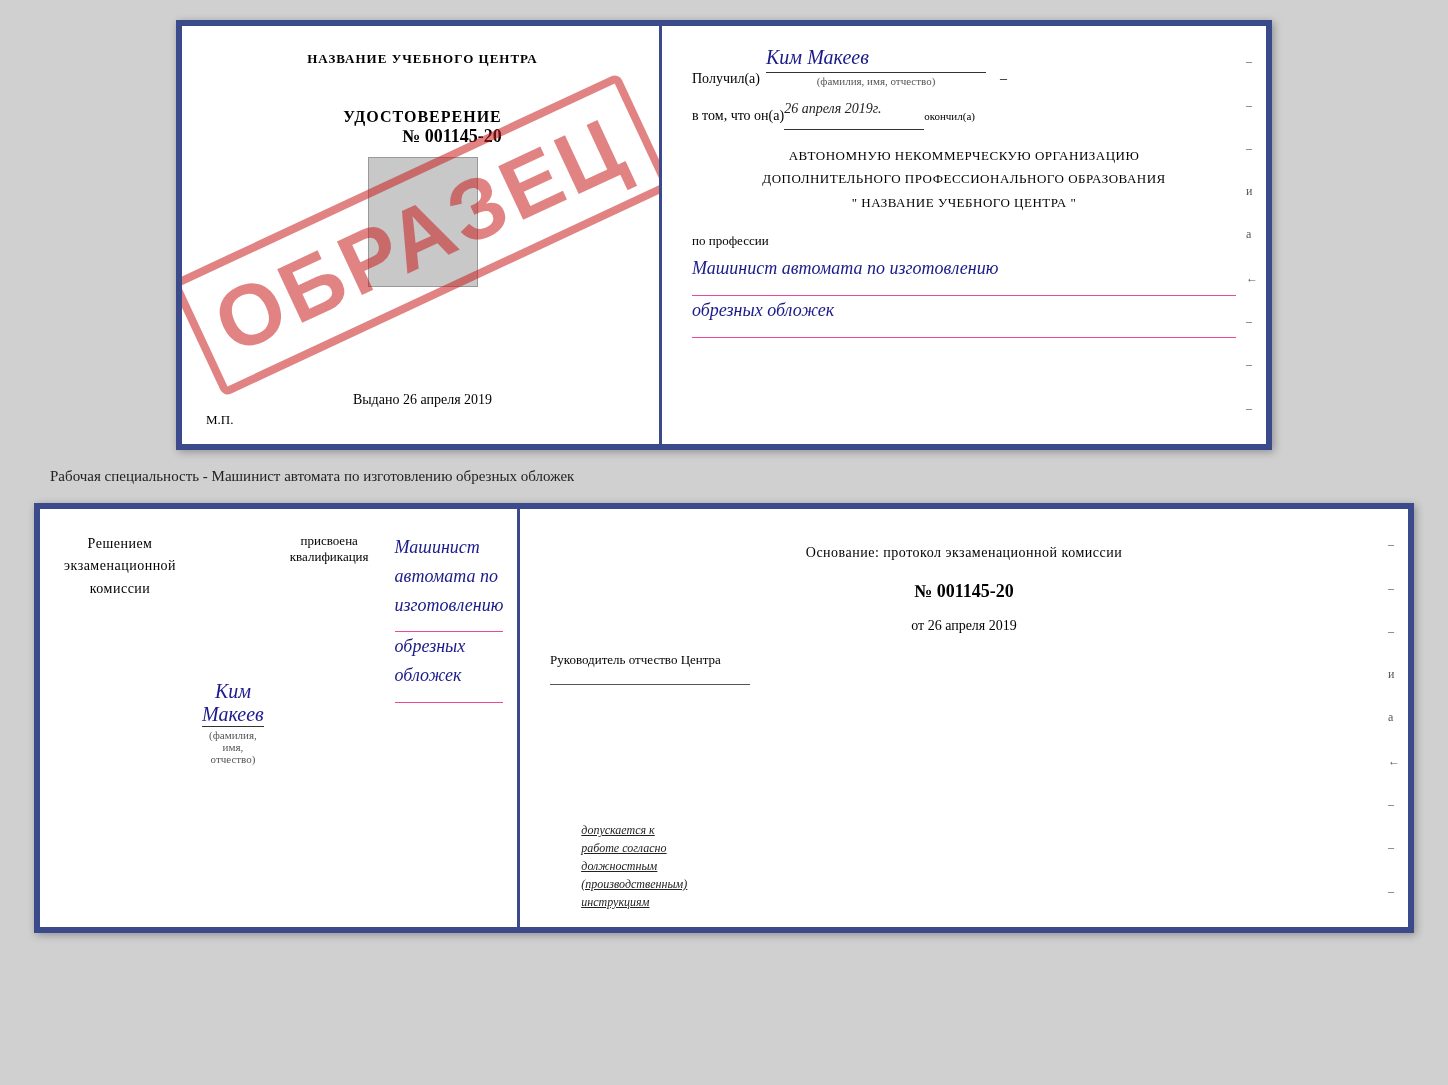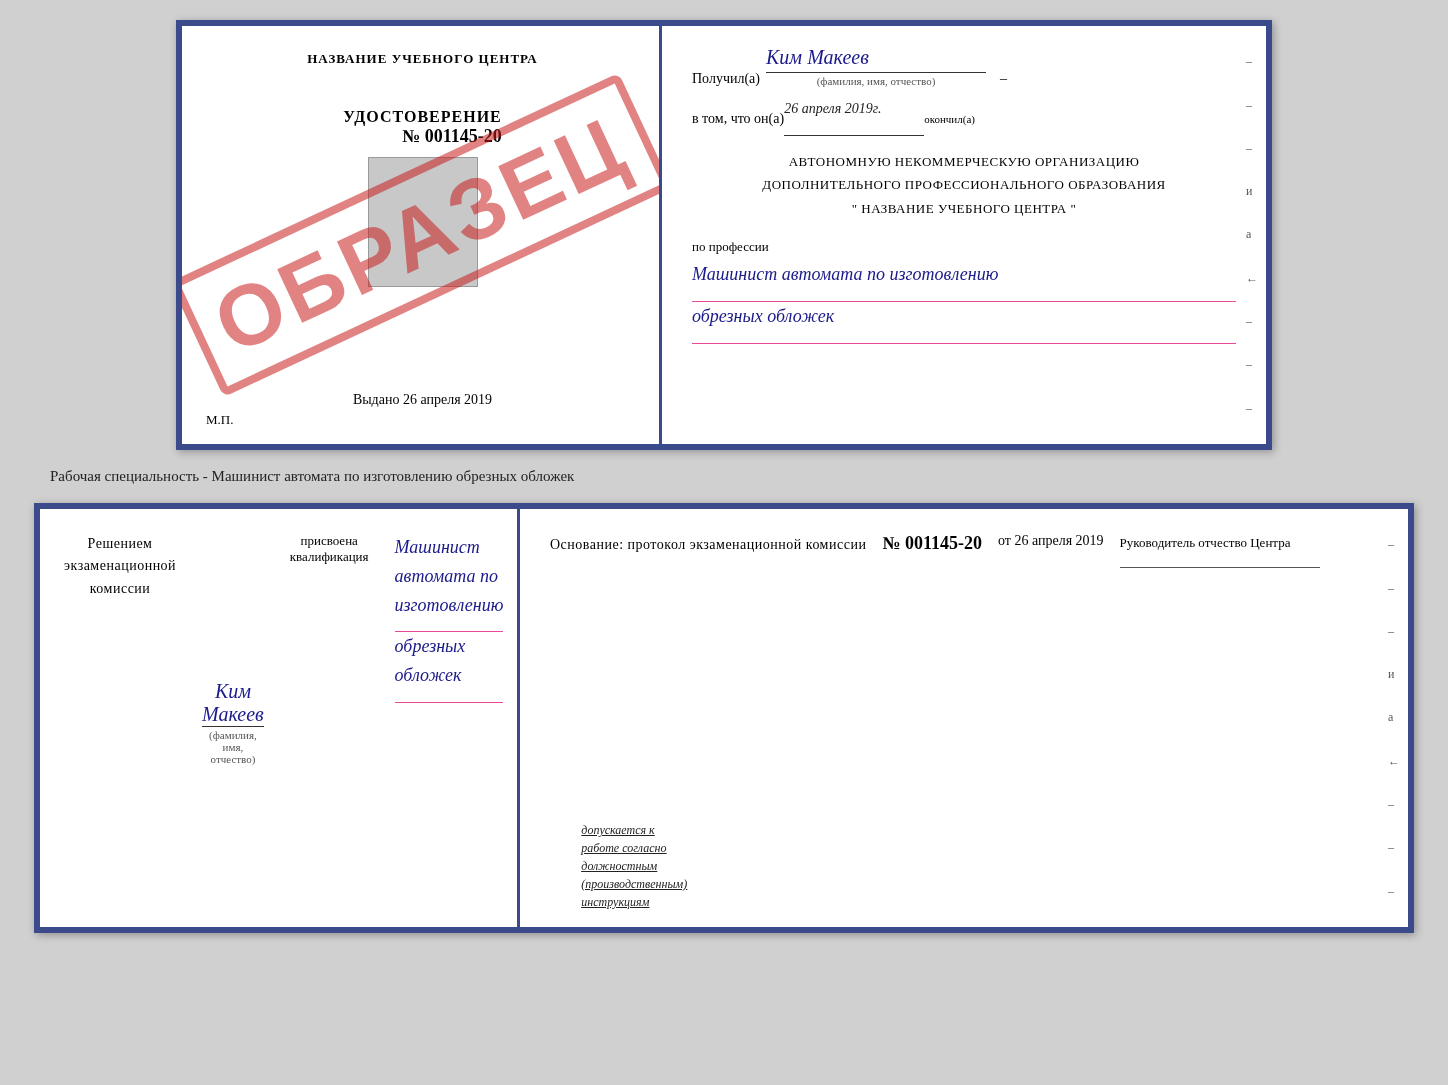--- a/index.html
+++ b/index.html
@@ -156,21 +156,21 @@
       display: flex;
       align-items: center;
       gap: 0;
     }
 
     .date-written {
       font-style: italic;
       font-size: 14px;
       color: #222;
       border-bottom: 1px solid #333;
-      padding-bottom: 18px;
+      padding-bottom: 12px;
       min-width: 140px;
       display: inline-block;
     }
 
     .okончил {
       font-size: 11px;
     }
 
     .org-block {
       font-size: 13px;
@@ -230,23 +230,23 @@
       width: 480px;
       border-right: 3px solid #3a4a8a;
       padding: 24px 20px 16px 24px;
       display: flex;
       flex-direction: row;
       gap: 26px;
     }
 
     .cert-bottom-right {
       flex: 1;
-      padding: 24px 30px 16px 30px;
-      display: flex;
-      flex-direction: row;
+      padding: 32px 30px 16px 30px;
+      display: flex;
+      flex-direction: column;
       gap: 16px;
       position: relative;
     }
 
     .decision-text {
       font-size: 14px;
       text-align: center;
       line-height: 1.6;
       letter-spacing: 0.5px;
     }

